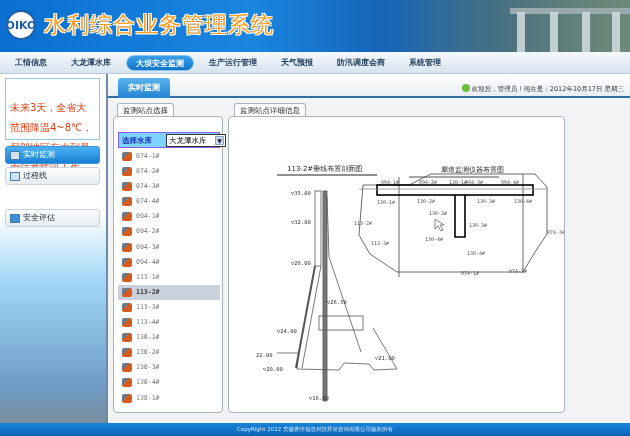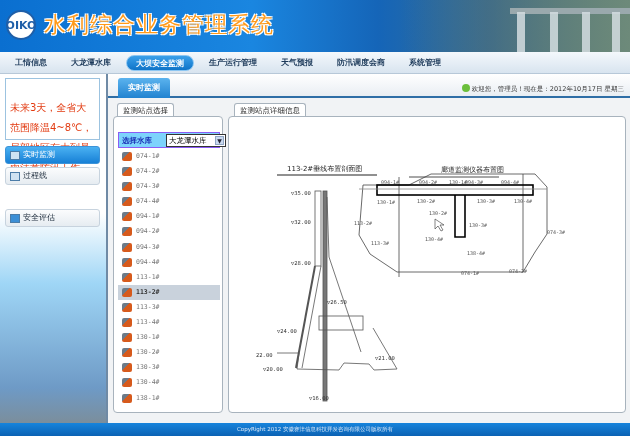--- a/index.html
+++ b/index.html
@@ -28,21 +28,21 @@
 .panel-l{position:absolute;left:5px;top:42px;width:110px;height:297px;border:1px solid #a8b3bd;border-radius:4px;background:#fff}
 .ptab{position:absolute;height:28px;border:1px solid #a8b3bd;border-bottom:none;border-radius:3px 3px 0 0;background:#fff;font-size:7.5px;line-height:13px;padding:0 5px;color:#222}
 .sel-row{position:absolute;left:4px;top:15px;width:102px;height:16px;background:#7dd3fc;border:1px solid #8b5cf6}
 .sel-lbl{position:absolute;left:3px;top:3px;color:#1b2fb5;font-weight:bold;font-size:7.5px}
 .sel-box{position:absolute;left:47px;top:1px;width:60px;height:13px;border:1px solid #333;background:#fff;font-size:7.5px;line-height:11px;padding-left:2px}
 .sel-arrow{position:absolute;right:1px;top:1px;width:9px;height:9px;background:#c9d9ef;border:1px solid #8fa5c4;font-size:6px;line-height:8px;text-align:center;color:#223}
 .list{position:absolute;left:4px;top:32px;width:102px}
 .li{height:15.1px;line-height:15px;padding-left:18px;position:relative;color:#777;font-size:6.5px;font-family:"DejaVu Sans Mono",monospace}
 .li.sel{background:#c9d2dc;color:#333;font-weight:bold}
 .li .gi{position:absolute;left:4px;top:3px;width:10px;height:9px;background:linear-gradient(135deg,#6c7a88 40%,#d65a1c 41%);border-radius:2px}
-.panel-r{position:absolute;left:120px;top:42px;width:398px;height:297px;border:1px solid #a8b3bd;border-radius:4px;background:#fff;overflow:hidden}
+.panel-r{position:absolute;left:120px;top:42px;width:337px;height:297px;border:1px solid #a8b3bd;border-radius:4px;background:#fff;overflow:hidden}
 .footer{position:absolute;left:0;top:423px;width:630px;height:13px;background:linear-gradient(#1784dc,#0b62b4);color:#dbe9f8;font-size:5.5px;text-align:center;line-height:13px}
 .dtitle{position:absolute;font-size:7px;color:#222}
 </style>
 </head>
 <body>
 
 <div class="header">
   <div class="dam">
     <div class="bridge"></div>
     <div class="pillar" style="right:105px"></div>

